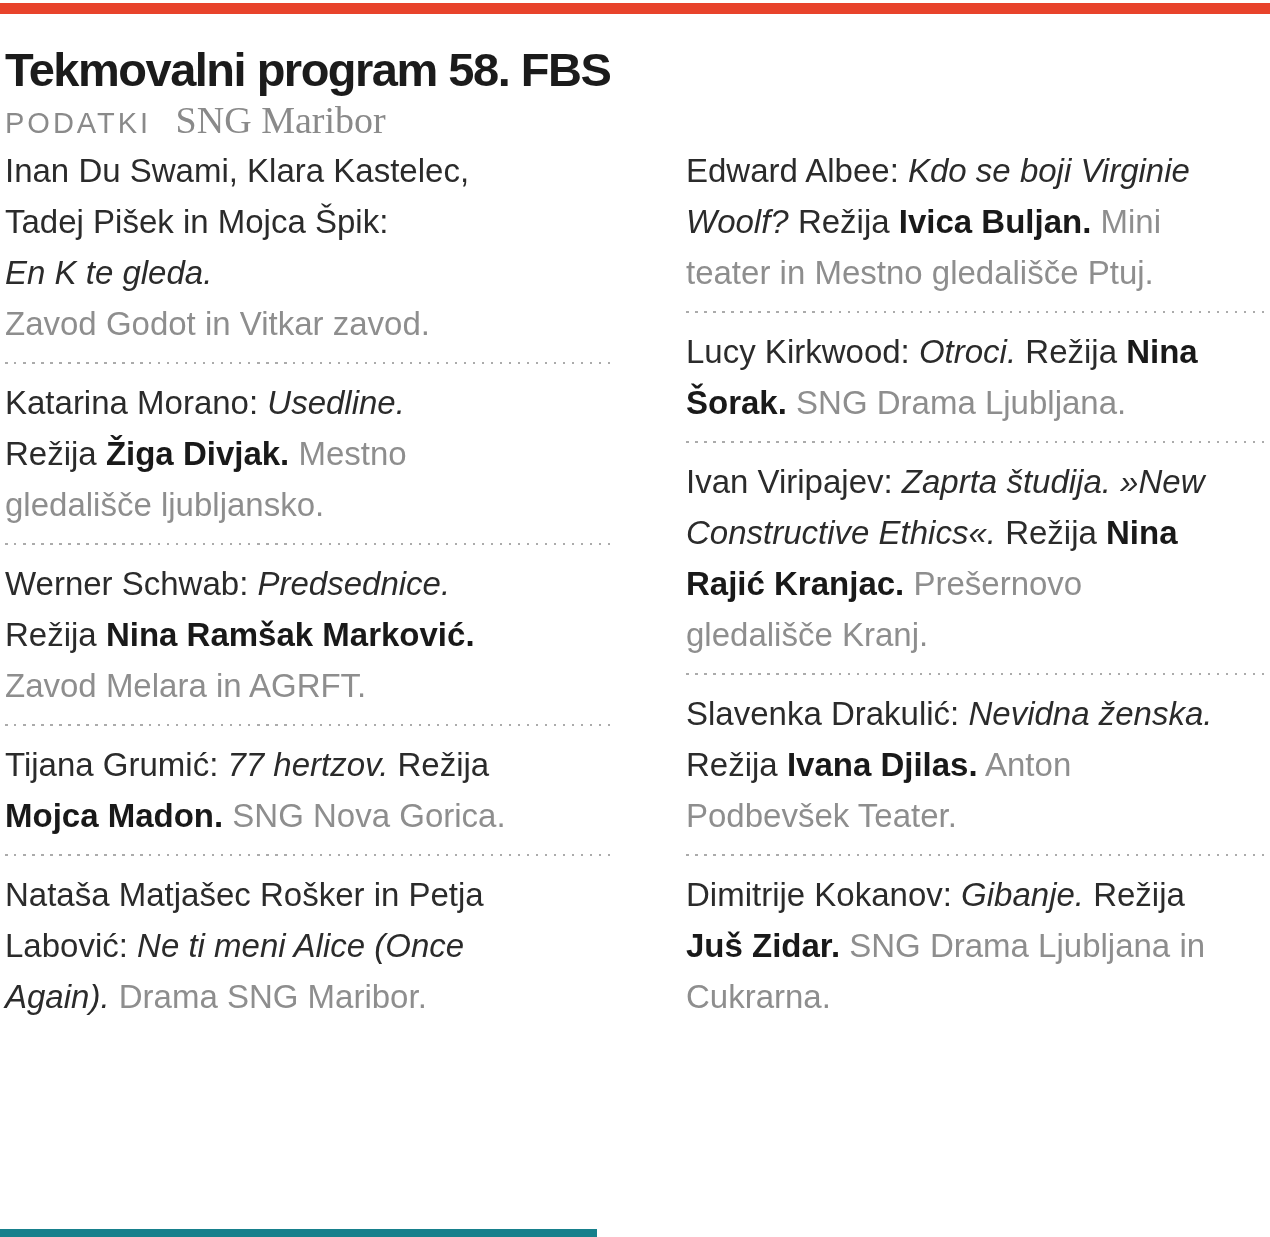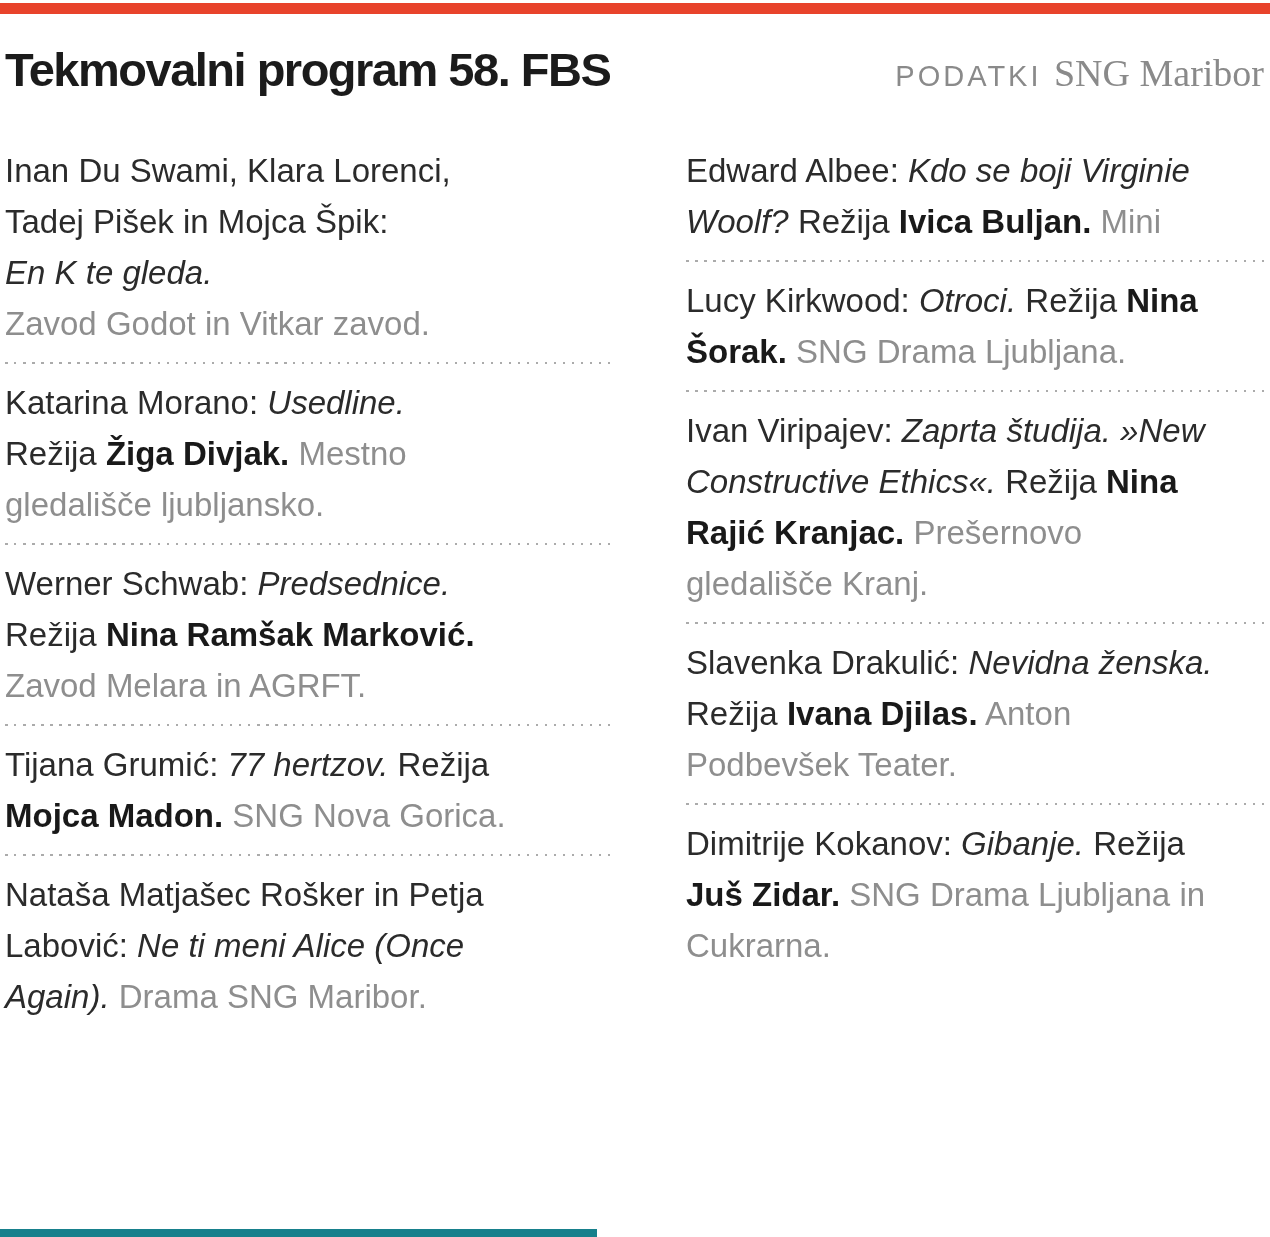--- a/index.html
+++ b/index.html
@@ -20,41 +20,42 @@
     position: absolute;
     bottom: 0; left: 0;
     width: 597px; height: 8px;
   }
   header {
     position: absolute;
     top: 42px; left: 5px; right: 6px;
     display: flex;
     justify-content: space-between;
     align-items: baseline;
+    flex-direction: column;
   }
   h1.title {
     margin: 0;
     font-size: 47px;
     font-weight: 700;
     letter-spacing: -1.5px;
     color: #1b1b1b;
     line-height: 1.2;
   }
   .source { white-space: nowrap; }
   .source-label {
     font-size: 29px;
     letter-spacing: 3px;
     color: #8a8a8a;
     text-transform: uppercase;
   }
   .source-value {
     font-family: "Liberation Serif", serif;
     font-size: 38px;
     color: #8a8a8a;
-    margin-left: 8px;
+    margin-left: 20px;
   }
   .columns {
     position: absolute;
     top: 145px; left: 5px;
     display: flex;
     gap: 73px;
   }
   .col { width: 608px; }
   .col.right { width: 584px; }
   p.entry {
@@ -85,28 +86,28 @@
   <header>
     <h1 class="title">Tekmovalni program 58. FBS</h1>
     <div class="source">
       <span class="source-label">PODATKI</span>
       <span class="source-value">SNG Maribor</span>
     </div>
   </header>
 
   <main class="columns">
     <div class="col left" id="col-0">
-        <p class="entry dotted"><span class="seg normal">Inan Du Swami, Klara Lorenci,</span><br><span class="seg normal">Tadej Pišek in Mojca Špik:</span><br><span class="seg title">En K te gleda.</span><br><span class="seg venue">Zavod Godot in Vitkar zavod.</span></p>
+        <p class="entry dotted"><span class="seg normal">Inan Du Swami, Klara Kastelec,</span><br><span class="seg normal">Tadej Pišek in Mojca Špik:</span><br><span class="seg title">En K te gleda.</span><br><span class="seg venue">Zavod Godot in Vitkar zavod.</span></p>
         <p class="entry dotted"><span class="seg normal">Katarina Morano:</span> <span class="seg title">Usedline.</span><br><span class="seg normal">Režija</span> <span class="seg director">Žiga Divjak.</span> <span class="seg venue">Mestno</span><br><span class="seg venue">gledališče ljubljansko.</span></p>
         <p class="entry dotted"><span class="seg normal">Werner Schwab:</span> <span class="seg title">Predsednice.</span><br><span class="seg normal">Režija</span> <span class="seg director">Nina Ramšak Marković.</span><br><span class="seg venue">Zavod Melara in AGRFT.</span></p>
         <p class="entry dotted"><span class="seg normal">Tijana Grumić:</span> <span class="seg title">77 hertzov.</span> <span class="seg normal">Režija</span><br><span class="seg director">Mojca Madon.</span> <span class="seg venue">SNG Nova Gorica.</span></p>
         <p class="entry"><span class="seg normal">Nataša Matjašec Rošker in Petja</span><br><span class="seg normal">Labović:</span> <span class="seg title">Ne ti meni Alice (Once</span><br><span class="seg title">Again).</span> <span class="seg venue">Drama SNG Maribor.</span></p>
       </div>
     <div class="col right" id="col-1">
-        <p class="entry dotted"><span class="seg normal">Edward Albee:</span> <span class="seg title">Kdo se boji Virginie</span><br><span class="seg title">Woolf?</span> <span class="seg normal">Režija</span> <span class="seg director">Ivica Buljan.</span> <span class="seg venue">Mini</span><br></p>
+        <p class="entry dotted"><span class="seg normal">Edward Albee:</span> <span class="seg title">Kdo se boji Virginie</span><br><span class="seg title">Woolf?</span> <span class="seg normal">Režija</span> <span class="seg director">Ivica Buljan.</span> <span class="seg venue">Mini</span><br><span class="seg venue">teater in Mestno gledališče Ptuj.</span></p>
         <p class="entry dotted"><span class="seg normal">Lucy Kirkwood:</span> <span class="seg title">Otroci.</span> <span class="seg normal">Režija</span> <span class="seg director">Nina</span><br><span class="seg director">Šorak.</span> <span class="seg venue">SNG Drama Ljubljana.</span></p>
         <p class="entry dotted"><span class="seg normal">Ivan Viripajev:</span> <span class="seg title">Zaprta študija. »New</span><br><span class="seg title">Constructive Ethics«.</span> <span class="seg normal">Režija</span> <span class="seg director">Nina</span><br><span class="seg director">Rajić Kranjac.</span> <span class="seg venue">Prešernovo</span><br><span class="seg venue">gledališče Kranj.</span></p>
         <p class="entry dotted"><span class="seg normal">Slavenka Drakulić:</span> <span class="seg title">Nevidna ženska.</span><br><span class="seg normal">Režija</span> <span class="seg director">Ivana Djilas.</span> <span class="seg venue">Anton</span><br><span class="seg venue">Podbevšek Teater.</span></p>
         <p class="entry"><span class="seg normal">Dimitrije Kokanov:</span> <span class="seg title">Gibanje.</span> <span class="seg normal">Režija</span><br><span class="seg director">Juš Zidar.</span> <span class="seg venue">SNG Drama Ljubljana in</span><br><span class="seg venue">Cukrarna.</span></p>
       </div>
   </main>
 
   <div class="bottom-bar" style="background: rgb(23, 128, 140);"></div>
 </div>
 

